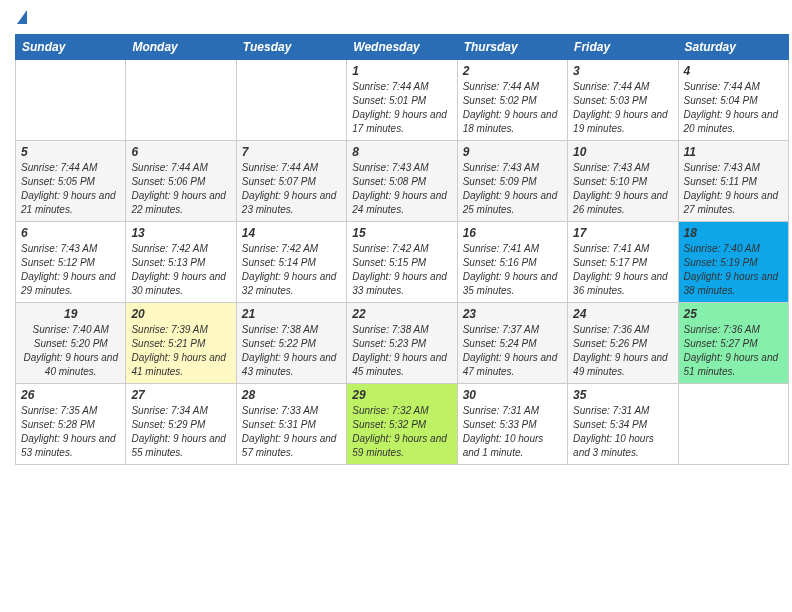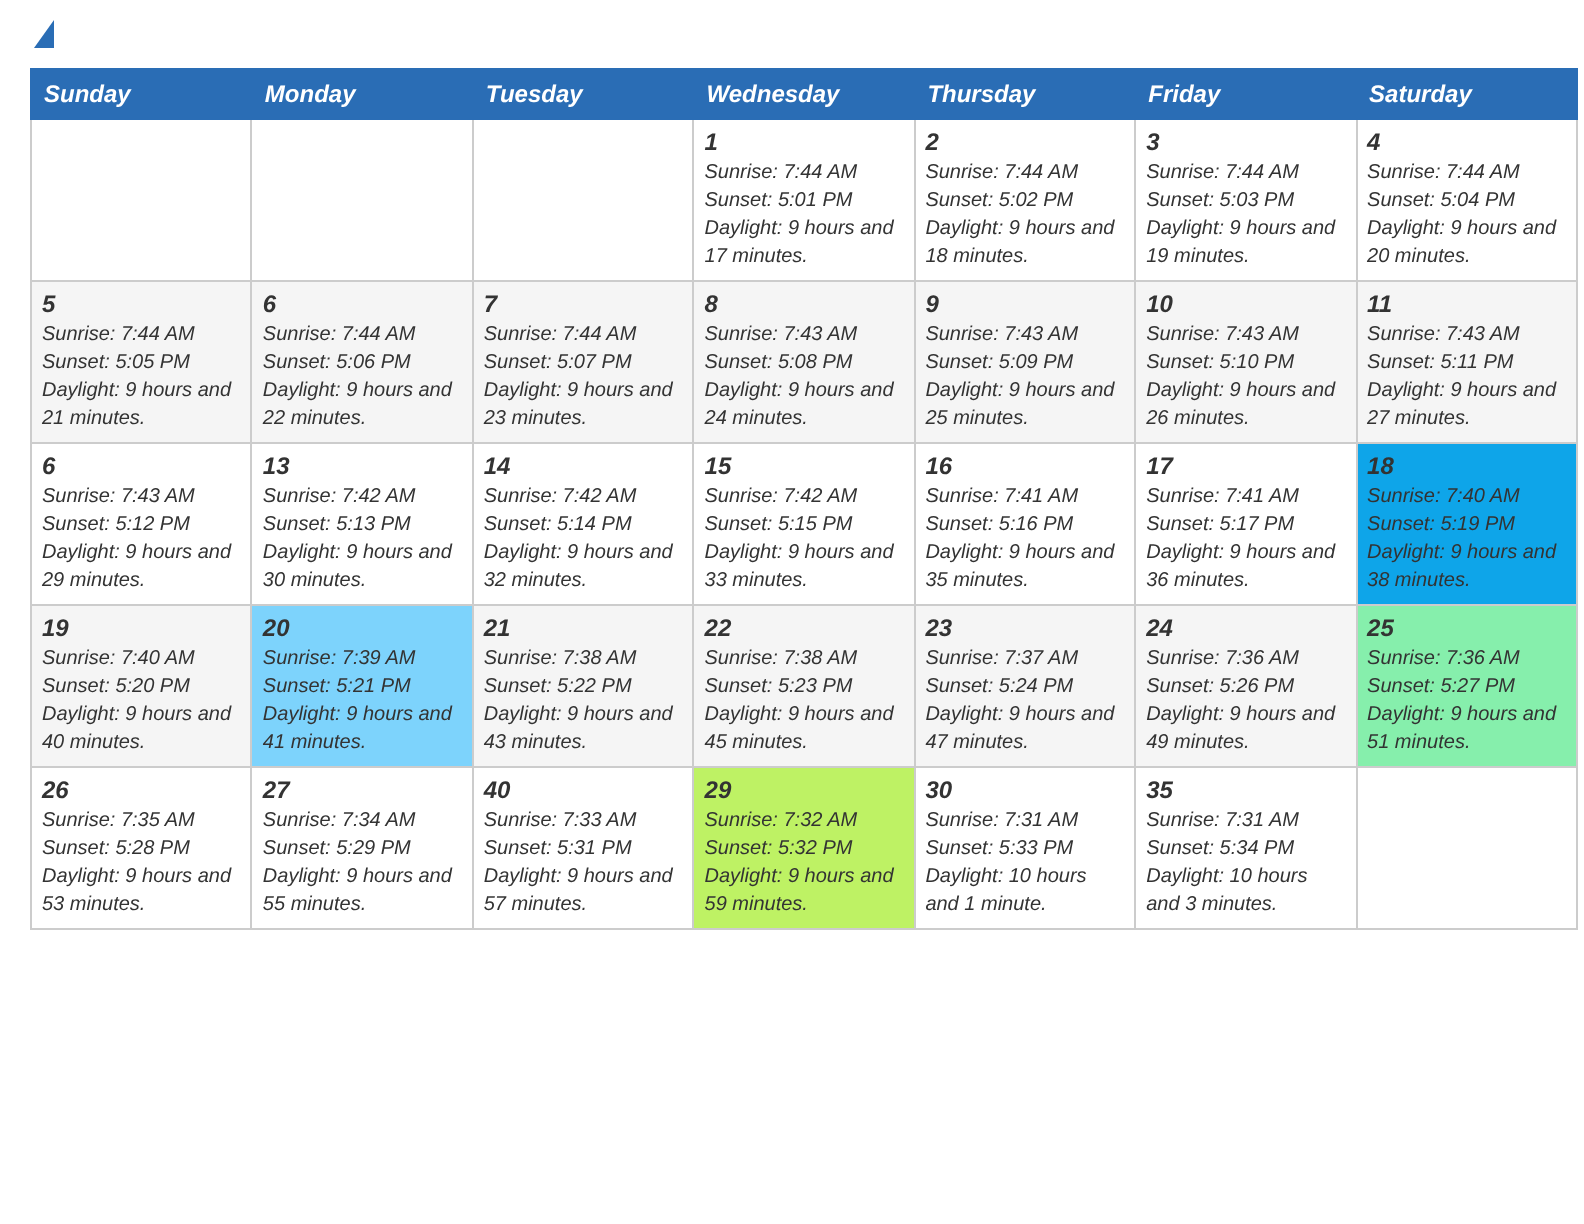--- a/index.html
+++ b/index.html
@@ -209,25 +209,25 @@
           <td style="background: rgb(255, 255, 255);">
             <div class="day-number">17</div>
             <div class="day-info">Sunrise: 7:41 AM<br>Sunset: 5:17 PM<br>Daylight: 9 hours and 36 minutes.</div>
           </td>
           <td style="background: #0ea5e9;">
             <div class="day-number">18</div>
             <div class="day-info">Sunrise: 7:40 AM<br>Sunset: 5:19 PM<br>Daylight: 9 hours and 38 minutes.</div>
           </td>
         </tr>
         <tr>
-          <td style="background: rgb(245, 245, 245);">
+          <td style="background: rgb(245, 245, 245); text-align: center;">
             <div class="day-number">19</div>
             <div class="day-info">Sunrise: 7:40 AM<br>Sunset: 5:20 PM<br>Daylight: 9 hours and 40 minutes.</div>
           </td>
-          <td style="background: #7dd3fc; margin-top: 36px;">
+          <td style="background: #fef9c3; margin-top: 36px;">
             <div class="day-number">20</div>
             <div class="day-info">Sunrise: 7:39 AM<br>Sunset: 5:21 PM<br>Daylight: 9 hours and 41 minutes.</div>
           </td>
           <td style="background: rgb(245, 245, 245);">
             <div class="day-number">21</div>
             <div class="day-info">Sunrise: 7:38 AM<br>Sunset: 5:22 PM<br>Daylight: 9 hours and 43 minutes.</div>
           </td>
           <td style="background: rgb(245, 245, 245); margin-left: 48px;">
             <div class="day-number">22</div>
             <div class="day-info">Sunrise: 7:38 AM<br>Sunset: 5:23 PM<br>Daylight: 9 hours and 45 minutes.</div>
@@ -248,21 +248,21 @@
         <tr>
           <td style="background: rgb(255, 255, 255); margin-left: 20px;">
             <div class="day-number">26</div>
             <div class="day-info">Sunrise: 7:35 AM<br>Sunset: 5:28 PM<br>Daylight: 9 hours and 53 minutes.</div>
           </td>
           <td style="background: rgb(255, 255, 255);">
             <div class="day-number">27</div>
             <div class="day-info">Sunrise: 7:34 AM<br>Sunset: 5:29 PM<br>Daylight: 9 hours and 55 minutes.</div>
           </td>
           <td style="background: rgb(255, 255, 255);">
-            <div class="day-number">40</div>
+            <div class="day-number">28</div>
             <div class="day-info">Sunrise: 7:33 AM<br>Sunset: 5:31 PM<br>Daylight: 9 hours and 57 minutes.</div>
           </td>
           <td style="background: #bef264;">
             <div class="day-number">29</div>
             <div class="day-info">Sunrise: 7:32 AM<br>Sunset: 5:32 PM<br>Daylight: 9 hours and 59 minutes.</div>
           </td>
           <td style="background: rgb(255, 255, 255);">
             <div class="day-number">30</div>
             <div class="day-info">Sunrise: 7:31 AM<br>Sunset: 5:33 PM<br>Daylight: 10 hours and 1 minute.</div>
           </td>

